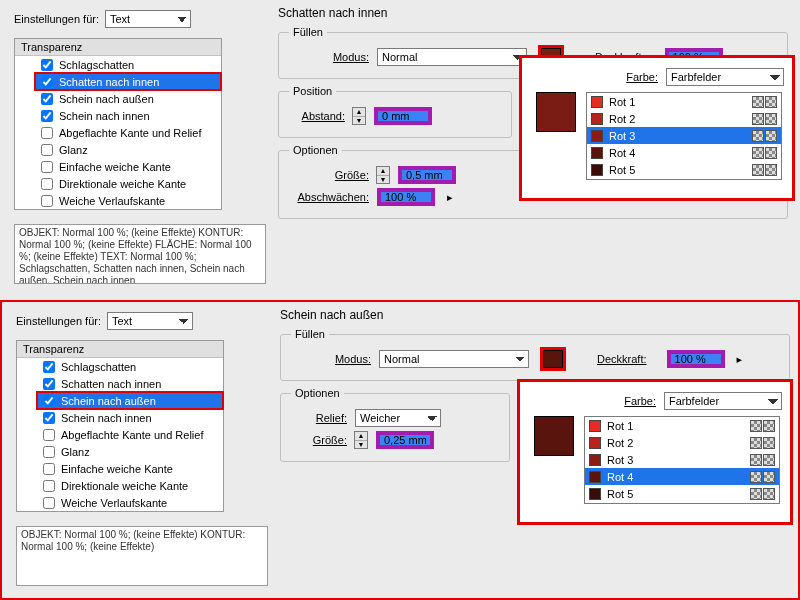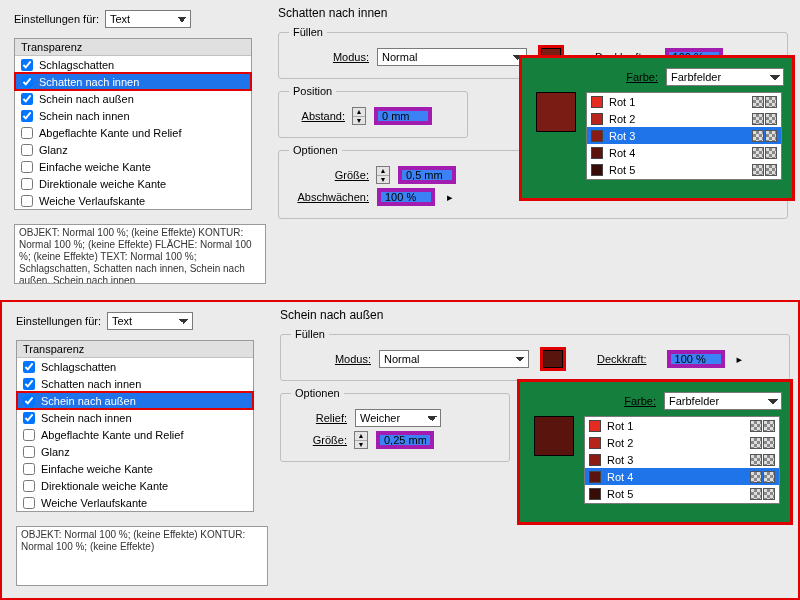--- a/index.html
+++ b/index.html
@@ -37,31 +37,31 @@
     background-repeat: no-repeat;
   }
   .select-wide { width: 86px; }
   .select-mode { width: 150px; }
   .select-tech { width: 86px; }
   .select-farbe { width: 118px; }
   .transparenz-box {
     position: absolute;
     left: 14px;
     top: 38px;
-    width: 238px;
+    width: 208px;
     border: 1px solid #9a9a9a;
     background: #fff;
   }
   .transparenz-box .hdr {
     background: #e0e0e0;
     padding: 2px 6px;
     font-size: 11px;
     border-bottom: 1px solid #c2c2c2;
   }
-  .tlist { position: relative; }
+  .tlist { position: relative; padding-left: 20px; }
   .titem {
     display: flex;
     align-items: center;
     gap: 6px;
     padding: 2px 6px;
     height: 17px;
   }
   .titem input[type=checkbox] { margin: 0; width: 12px; height: 12px; }
   .titem.selected {
     background: #1e74e8;
@@ -141,21 +141,21 @@
     background: #000;
     transform-origin: left center;
     transform: rotate(-120deg);
   }
   .redbox { outline: 3px solid #e00000; }
   .color-panel {
     position: absolute;
     right: 8px;
     width: 270px;
     padding: 6px 8px 8px 8px;
-    background: #15803d;
+    background: #ffffff;
   }
   .color-list {
     border: 1px solid #7a7a7a;
     background: #fff;
     width: 196px;
     height: 88px;
     overflow-y: scroll;
   }
   .c-item {
     display: flex;
@@ -239,21 +239,21 @@
             <span class="lbl label-u">Modus:</span>
             <select class="select-mode"><option>Normal</option></select>
             <span class="swatch red3 redbox"></span>
             <span style="flex:0 0 18px"></span>
             <span class="label-u">Deckkraft:</span>
             <span style="width:4px"></span>
             <input type="text" value="100 %" style="">
             <span style="margin-left:4px;cursor:pointer">▸</span>
           </div>
         </fieldset>
-        <fieldset style="width:190px">
+        <fieldset style="width:234px">
           <legend>Position</legend>
           <div class="opt-row">
             <span class="lbl-s label-u">Abstand:</span>
             <span class="spinner">
               <span class="btn">▲</span>
               <span class="btn">▼</span>
             </span>
             <input type="text" value="0 mm" style="">
           </div>
         </fieldset>

